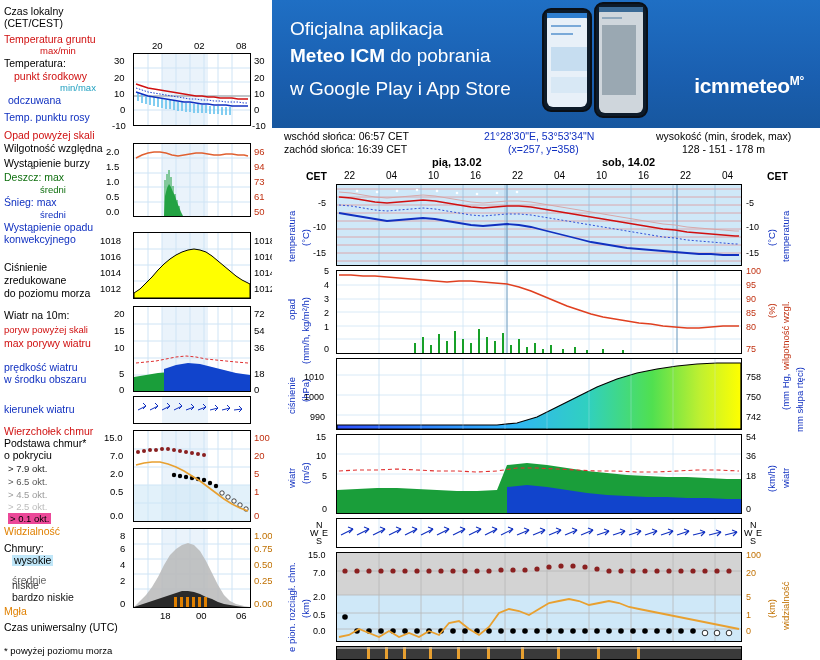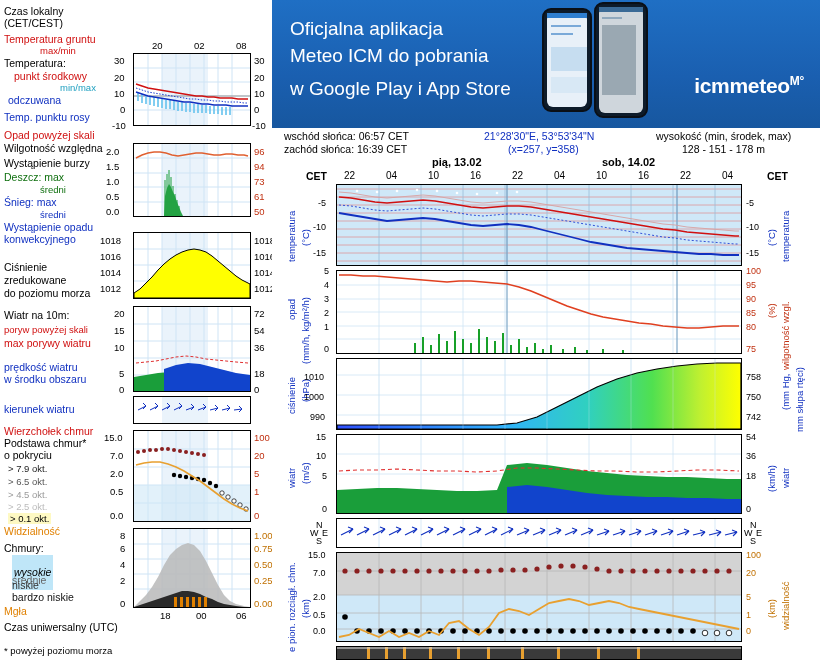--- a/index.html
+++ b/index.html
@@ -35,21 +35,21 @@
   .axnum { position:absolute; font-size:9.5px; white-space:nowrap; }
 
   
   .banner {
     position:absolute; left:272px; top:0; width:548px; height:128px;
     background: linear-gradient(180deg,#1f6fc4 0%, #1a5fb0 60%, #17579f 100%);
     color:#fff; overflow:hidden;
   }
   .banner .t1 { position:absolute; left:18px; top:18px; font-size:19px; }
   .banner .t2 { position:absolute; left:18px; top:45px; font-size:19px; }
-  .banner .t2 b { font-weight:normal; }
+  .banner .t2 b { font-weight:bold; }
   .banner .t3 { position:absolute; left:18px; top:78px; font-size:19px; }
   .banner .logo { position:absolute; right:16px; top:74px; font-size:21px; font-weight:bold; letter-spacing:-0.3px;}
   .banner .logo .sup { font-size:12px; vertical-align:super; }
   .phones { position:absolute; right:150px; top:2px; width:130px; height:124px; }
   .phone {
     position:absolute; border-radius:9px; background:#0d1b2a;
     border:2px solid #0a0f16; overflow:hidden;
   }
   .phone .scr { position:absolute; inset:3px; border-radius:6px; background:#e8f0f8; }
   .phone .scr .bar { position:absolute; left:0; right:0; height:5px; background:#2f7fd0; }
@@ -115,24 +115,24 @@
       <div class="lbl blue" style="left:4px; top:362px;">prędkość wiatru</div>
       <div class="lbl blue" style="left:4px; top:374px;">w środku obszaru</div>
       <div class="lbl blue" style="left:4px; top:404px;">kierunek wiatru</div>
       <div class="lbl red" style="left:4px; top:426px;">Wierzchołek chmur</div>
       <div class="lbl" style="left:4px; top:438px;">Podstawa chmur*</div>
       <div class="lbl" style="left:4px; top:450px;">o pokryciu</div>
       <div class="lbl sm" style="left:8px; top:463px; color:#222;">&gt; 7.9 okt.</div>
       <div class="lbl sm" style="left:8px; top:476px; color:#555;">&gt; 6.5 okt.</div>
       <div class="lbl sm" style="left:8px; top:489px; color:#999;">&gt; 4.5 okt.</div>
       <div class="lbl sm" style="left:8px; top:501px; color:#bbb;">&gt; 2.5 okt.</div>
-      <div class="lbl sm" style="left:8px; top:513px; color:#000; background:#fef9c3; padding:0 2px;">&gt; 0.1 okt.</div>
+      <div class="lbl sm" style="left:8px; top:513px; color:#000; background:#ec4899; padding:0 2px;">&gt; 0.1 okt.</div>
       <div class="lbl orange" style="left:4px; top:526px;">Widzialność</div>
       <div class="lbl" style="left:4px; top:543px;">Chmury:</div>
-      <div class="lbl" style="left:12px; top:555px; background:#bfe6f8; padding:12px 2px;font-style:italic;">wysokie</div>
+      <div class="lbl" style="left:12px; top:555px; background:#bfe6f8; padding:0 2px;">wysokie</div>
       <div class="lbl" style="left:12px; top:568px; color:#666;margin-top:7px;">średnie</div>
       <div class="lbl" style="left:12px; top:580px; color:#333;">niskie</div>
       <div class="lbl" style="left:12px; top:592px; color:#111;">bardzo niskie</div>
       <div class="lbl orange" style="left:4px; top:606px;">Mgła</div>
       <div class="lbl" style="left:4px; top:622px;">Czas uniwersalny (UTC)</div>
       <div class="lbl sm" style="left:4px; top:645px;">* powyżej poziomu morza</div>
     </div>
 
     <div class="axnum" style="left:152px; top:40px;">20</div>
     <div class="axnum" style="left:194px; top:40px;">02</div>

